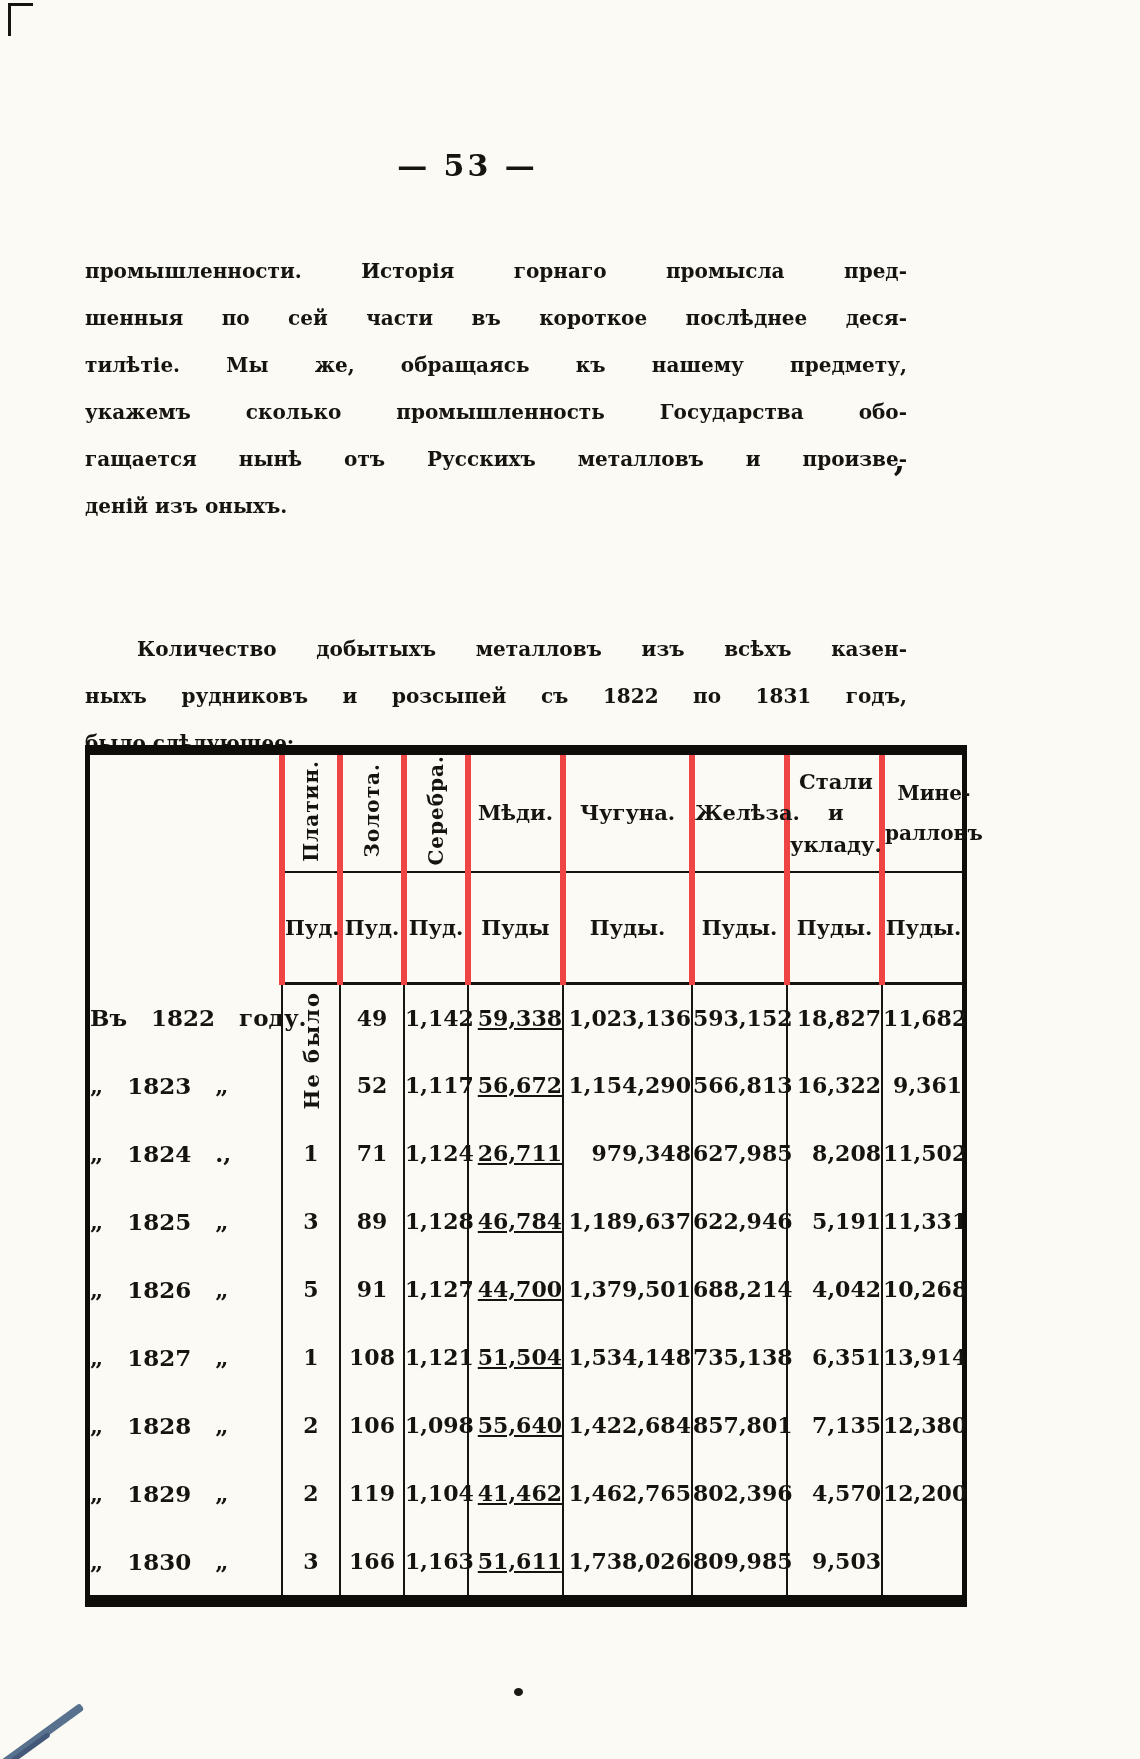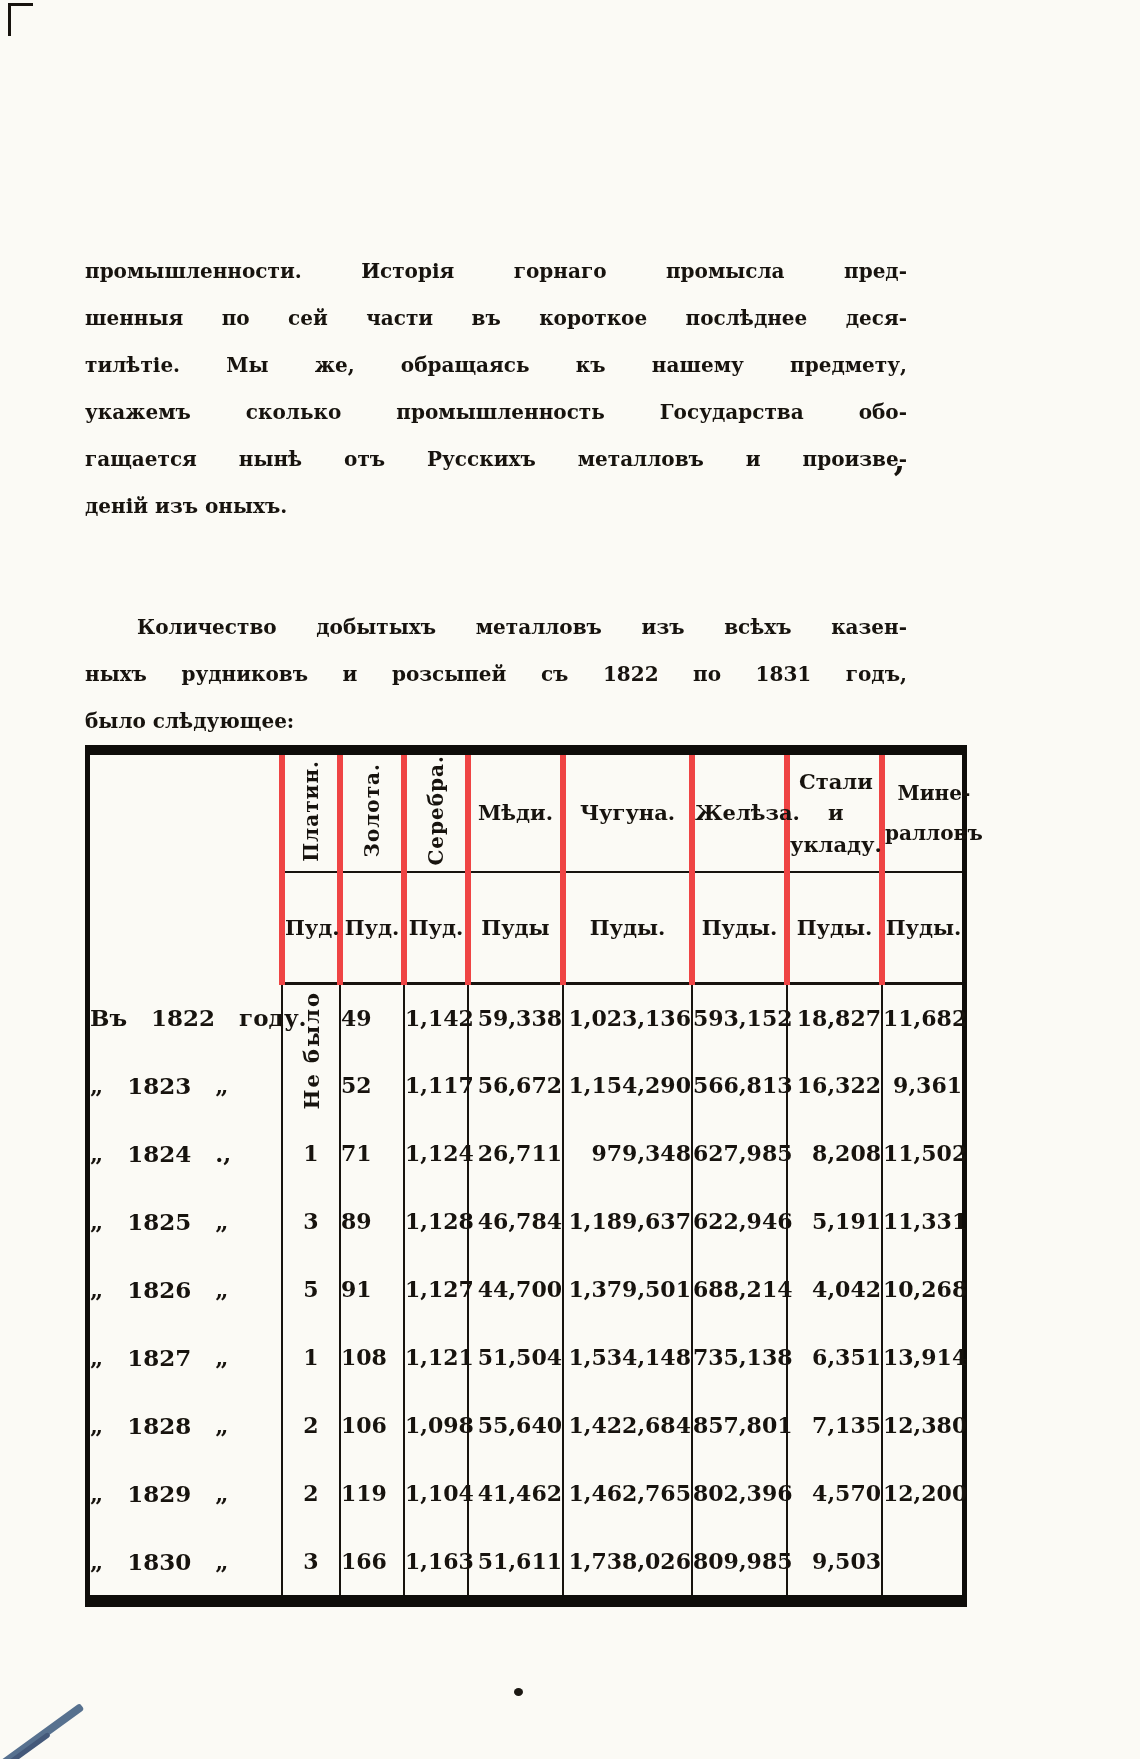--- a/index.html
+++ b/index.html
@@ -10,21 +10,21 @@
   }
   
   .corner-mark{position:absolute;left:8px;top:3px;width:22px;height:30px;
     border-left:3px solid #17130e;border-top:3px solid #17130e;}
   
   .page-num{position:absolute;left:0;top:148px;width:935px;text-align:center;
     font-size:30px;font-weight:700;letter-spacing:3px;}
   
   .para{position:absolute;left:85px;width:822px;font-size:20px;font-weight:700;}
   .p1{top:248px;}
-  .p2{top:604px;}
+  .p2{top:626px;}
   .line{height:47px;line-height:47px;text-align:justify;text-align-last:justify;}
   .line.noj{text-align-last:left;}
   .line.indent{padding-left:52px;}
   
   .tbl{position:absolute;left:85px;top:745px;
     border:5px solid #0f0d0a;border-top-width:10px;border-bottom-width:12px;}
   .tbl table{border-collapse:collapse;table-layout:fixed;width:872px;}
   .tbl th,.tbl td{padding:0;font-weight:700;vertical-align:middle;color:#17130e;}
   .tbl thead tr:first-child{height:117px;}
   .tbl thead tr:last-child{height:111px;}
@@ -35,40 +35,41 @@
   .name .pl{white-space:pre-line;line-height:1.25;display:inline-block;}
   .tbl thead tr:first-child th:nth-child(8) .pl{line-height:1.5;}
   .tbl thead tr:first-child th:nth-child(9) .pl{line-height:2.0;font-size:20px;}
   .rot{writing-mode:vertical-rl;transform:rotate(180deg);display:inline-block;
     white-space:nowrap;font-size:20px;letter-spacing:1px;}
   .nb{border-left:2px solid #17130e;text-align:center;}
   .nbt{font-size:21px;letter-spacing:2px;}
   .year{font-size:23px;text-align:left;padding-left:10px;word-spacing:16px;white-space:nowrap;}
   .val{border-left:2px solid #17130e;font-size:22px;text-align:right;padding-right:5px;white-space:nowrap;}
   .v0{text-align:center;padding-right:0;}
-  .v1{text-align:left;padding-right:0;}
+  .v1{text-align:center;padding-right:0;}
   .v2{padding-right:3px;}
-  .v3{padding-right:2px;}
+  .v3{padding-right:2px;text-decoration:underline;}
   .v4{padding-right:7px;}
   .v5{padding-right:8px;}
   .v6{padding-right:13px;}
   .v7{padding-right:4px;}
   
   .ink-mark{position:absolute;left:893px;top:438px;font-size:36px;font-weight:700;color:#17130e;}
   .page-dot{position:absolute;left:514px;top:1688px;width:9px;height:8px;border-radius:50%;background:#1c1813;}
   .scan-edge{position:absolute;left:-22px;top:1736px;width:115px;height:8px;background:#57718f;
     transform:rotate(-36deg);border-radius:3px;}
   .scan-edge2{position:absolute;left:-14px;top:1752px;width:70px;height:5px;background:#44597a;
     transform:rotate(-36deg);border-radius:3px;}
 </style>
 </head>
 <body>
 
 <div class="page">
   <div class="corner-mark"></div>
+  <div class="page-num">— 53 —</div>
   <div class="para p1">
       <div class="line">промышленности. Исторія горнаго промысла пред-</div>
       <div class="line">шенныя по сей части въ короткое послѣднее деся-</div>
       <div class="line">тилѣтіе. Мы же, обращаясь къ нашему предмету,</div>
       <div class="line">укажемъ сколько промышленность Государства обо-</div>
       <div class="line">гащается нынѣ отъ Русскихъ металловъ и произве-</div>
       <div class="line noj">деній изъ оныхъ.</div>
     </div>
   <div class="para p2">
       <div class="line indent">Количество добытыхъ металловъ изъ всѣхъ казен-</div>

